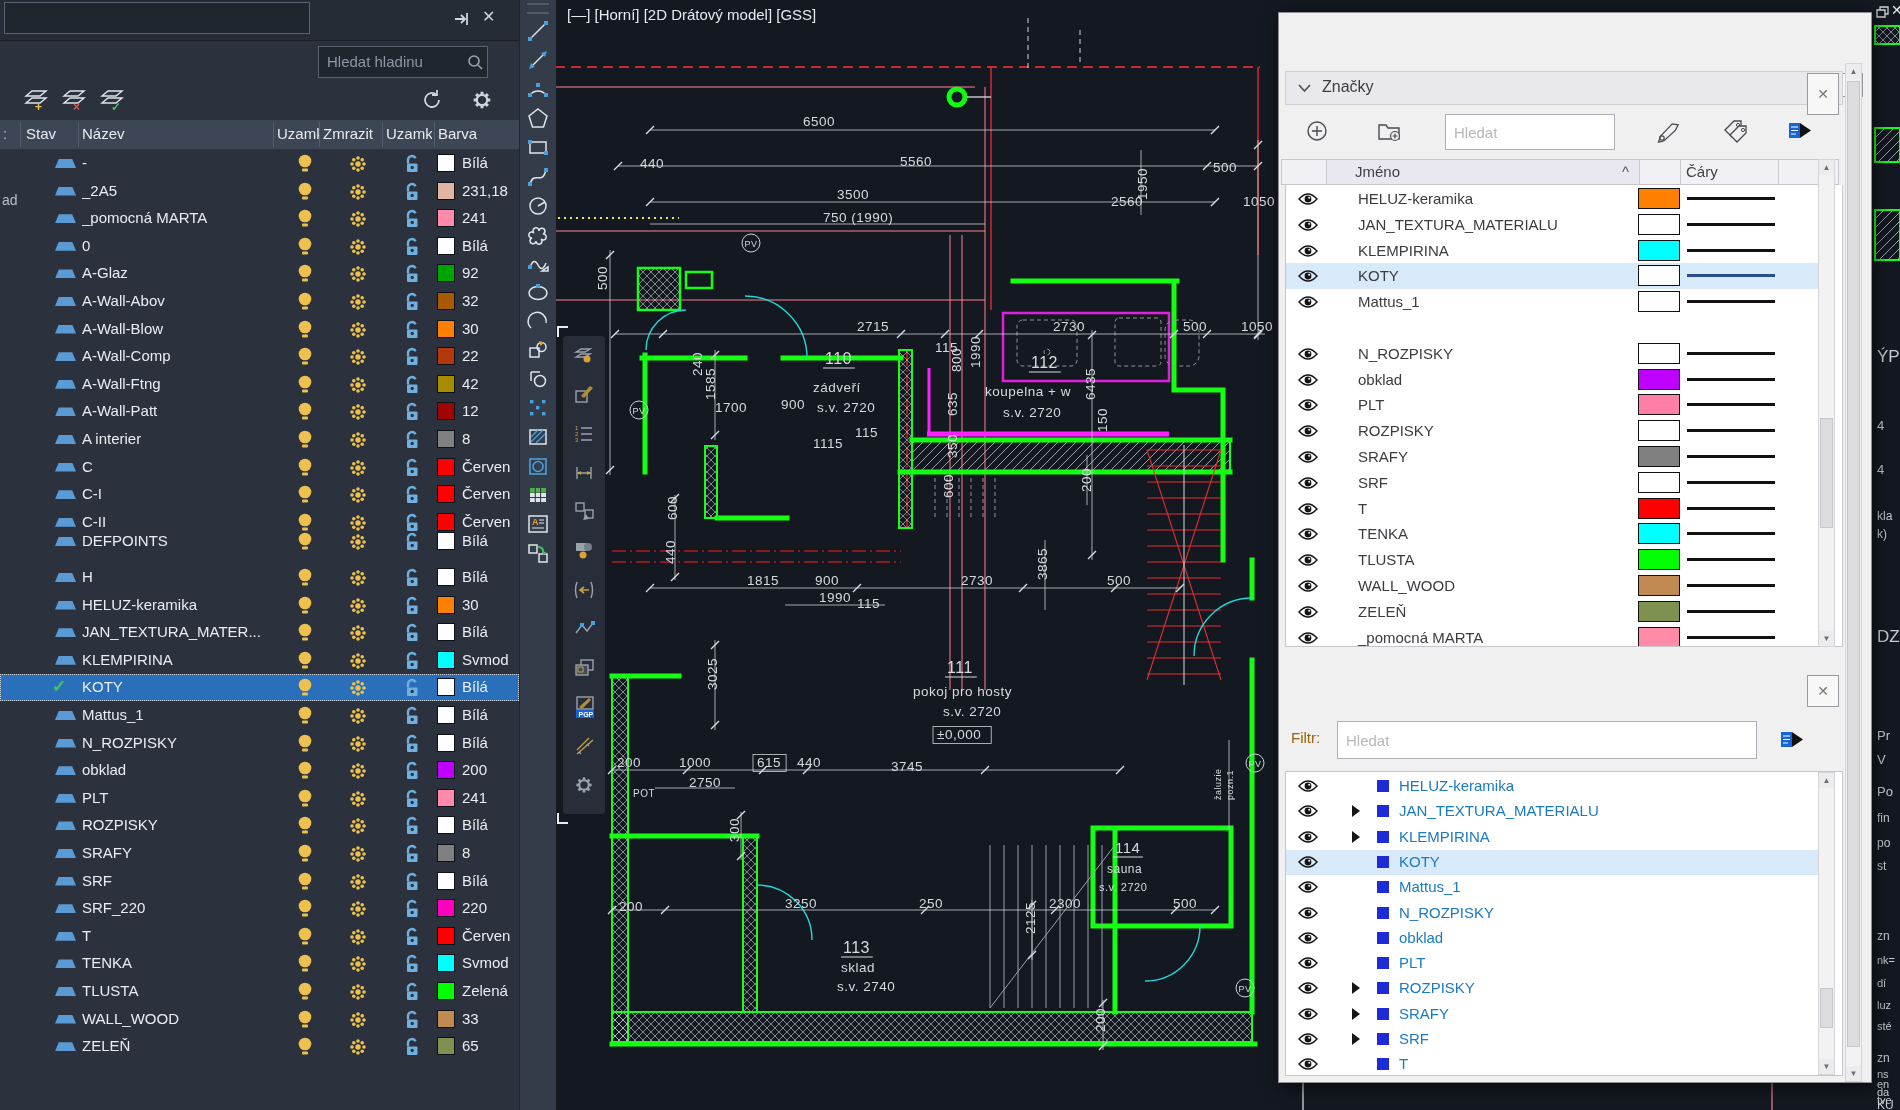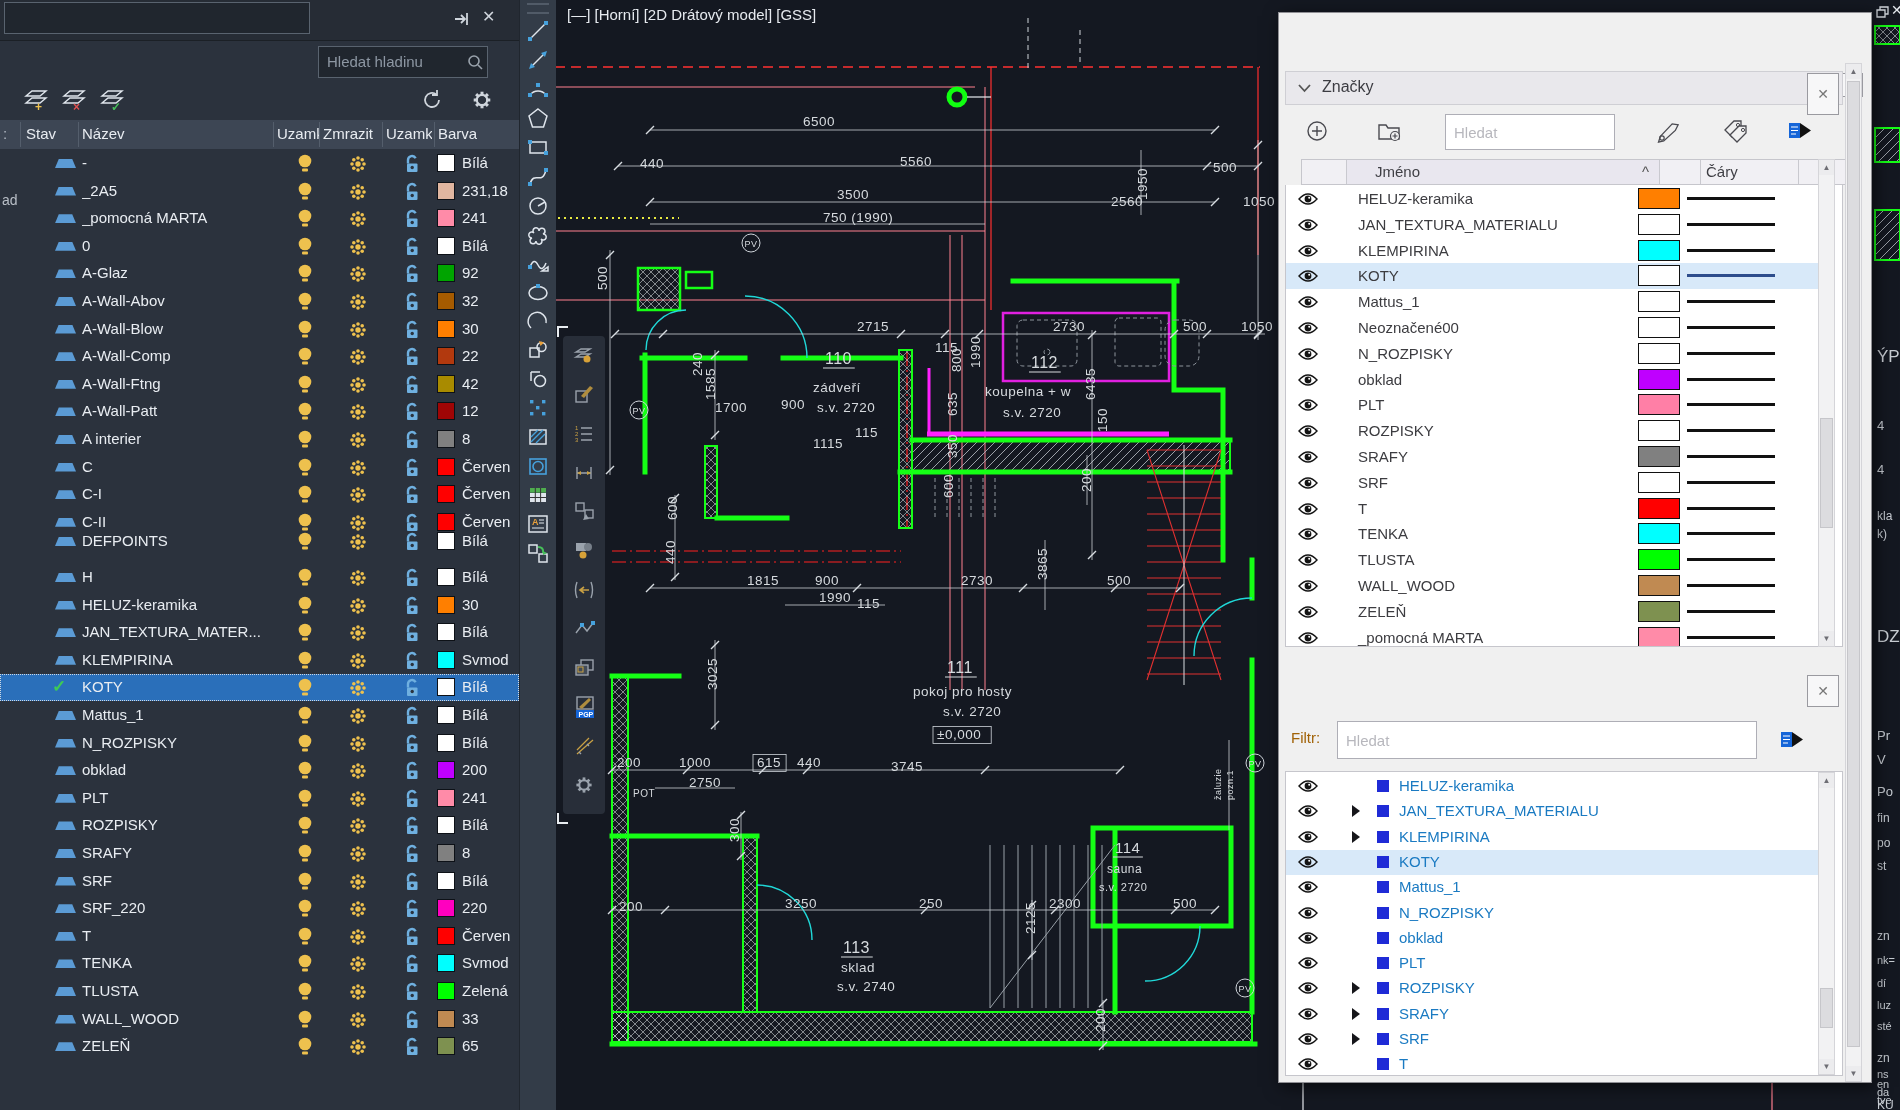--- a/index.html
+++ b/index.html
@@ -38,21 +38,21 @@
   
   #su{position:absolute;left:1278px;top:12px;width:594px;height:1071px;background:#f0f0f0;border:1px solid #8f8f94;box-sizing:border-box;box-shadow:3px 4px 16px rgba(0,0,0,.6);}
   #su-title{position:absolute;left:0;top:0;width:100%;height:48px;margin-top:46px;}
   #su-title span{position:absolute;left:16px;top:13px;font-size:18px;font-weight:bold;color:#2a2a2e;}
   .xbtn{position:absolute;border:1px solid #9a9aa0;background:#f7f7f8;color:#555;display:flex;align-items:center;justify-content:center;cursor:pointer;}
   .sec-head{position:absolute;left:6px;width:558px;height:34px;background:#e9e8ec;border:1px solid #cfcfd4;box-sizing:border-box;}
   .sec-head .chev{position:absolute;left:12px;top:12px;}
   .sec-head .t{position:absolute;left:36px;top:6px;font-size:16px;color:#3c3c42;}
   .su-input{background:#fff;border:1px solid #aeaeb6;box-sizing:border-box;font-size:15px;color:#333;padding:0 8px;position:absolute;}
   .su-input::placeholder{color:#b7b7bd;}
-  #tag-head{position:absolute;left:22px;top:146px;width:558px;height:26px;background:#f1f0f4;border:1px solid #c6c6cc;box-sizing:border-box;font-size:15px;color:#3f3f45;}
+  #tag-head{position:absolute;left:2px;top:146px;width:558px;height:26px;background:#f1f0f4;border:1px solid #c6c6cc;box-sizing:border-box;font-size:15px;color:#3f3f45;}
   #tag-list{position:absolute;left:6px;top:172px;width:558px;height:462px;background:#fff;border:1px solid #c6c6cc;border-top:none;box-sizing:border-box;overflow:hidden;}
   .trow{position:absolute;left:0;width:540px;height:26px;font-size:15px;color:#3c3c40;}
   .trow.sel{background:#d8e9f9;}
   .tname{position:absolute;left:72px;top:4px;white-space:nowrap;}
   .tswatch{position:absolute;left:352px;top:2px;width:42px;height:21px;border:1px solid #111;box-sizing:border-box;}
   .tline{position:absolute;left:401px;top:11px;width:88px;height:3px;background:#111;}
   .ieye{position:absolute;left:12px;top:6px;}
   .vscroll{position:absolute;width:17px;background:#f2f2f3;border:1px solid #d5d5d9;box-sizing:border-box;}
   .sbtn{position:absolute;left:0;width:15px;height:15px;background:#ececee;color:#6e6e74;font-size:8px;display:flex;align-items:center;justify-content:center;}
   .sthumb{position:absolute;left:1px;width:13px;background:#dcdcdf;border:1px solid #c6c6ca;box-sizing:border-box;}
@@ -1751,32 +1751,20 @@
           <svg width="20" height="14" viewBox="0 0 20 14">
             <path d="M1 7 Q10 -3 19 7 Q10 17 1 7 Z" stroke="#141414" stroke-width="1.4" fill="none"></path>
             <circle cx="10" cy="7" r="3.4" fill="#141414"></circle>
             <circle cx="11.2" cy="5.8" r="1" fill="#fff"></circle>
           </svg>
         </span>
         <span class="tname">Mattus_1</span>
         <span class="tswatch" style="background:#ffffff"></span>
         <span class="tline" style="background:#111"></span>
       </div>
-      <div class="trow" style="top: 130px;">
-        <span class="ieye">
-          <svg width="20" height="14" viewBox="0 0 20 14">
-            <path d="M1 7 Q10 -3 19 7 Q10 17 1 7 Z" stroke="#141414" stroke-width="1.4" fill="none"></path>
-            <circle cx="10" cy="7" r="3.4" fill="#141414"></circle>
-            <circle cx="11.2" cy="5.8" r="1" fill="#fff"></circle>
-          </svg>
-        </span>
-        <span class="tname">Neoznačené00</span>
-        <span class="tswatch" style="background:#ffffff"></span>
-        <span class="tline" style="background:#111"></span>
-      </div>
       <div class="trow" style="top: 155.8px;">
         <span class="ieye">
           <svg width="20" height="14" viewBox="0 0 20 14">
             <path d="M1 7 Q10 -3 19 7 Q10 17 1 7 Z" stroke="#141414" stroke-width="1.4" fill="none"></path>
             <circle cx="10" cy="7" r="3.4" fill="#141414"></circle>
             <circle cx="11.2" cy="5.8" r="1" fill="#fff"></circle>
           </svg>
         </span>
         <span class="tname">N_ROZPISKY</span>
         <span class="tswatch" style="background:#ffffff"></span>

